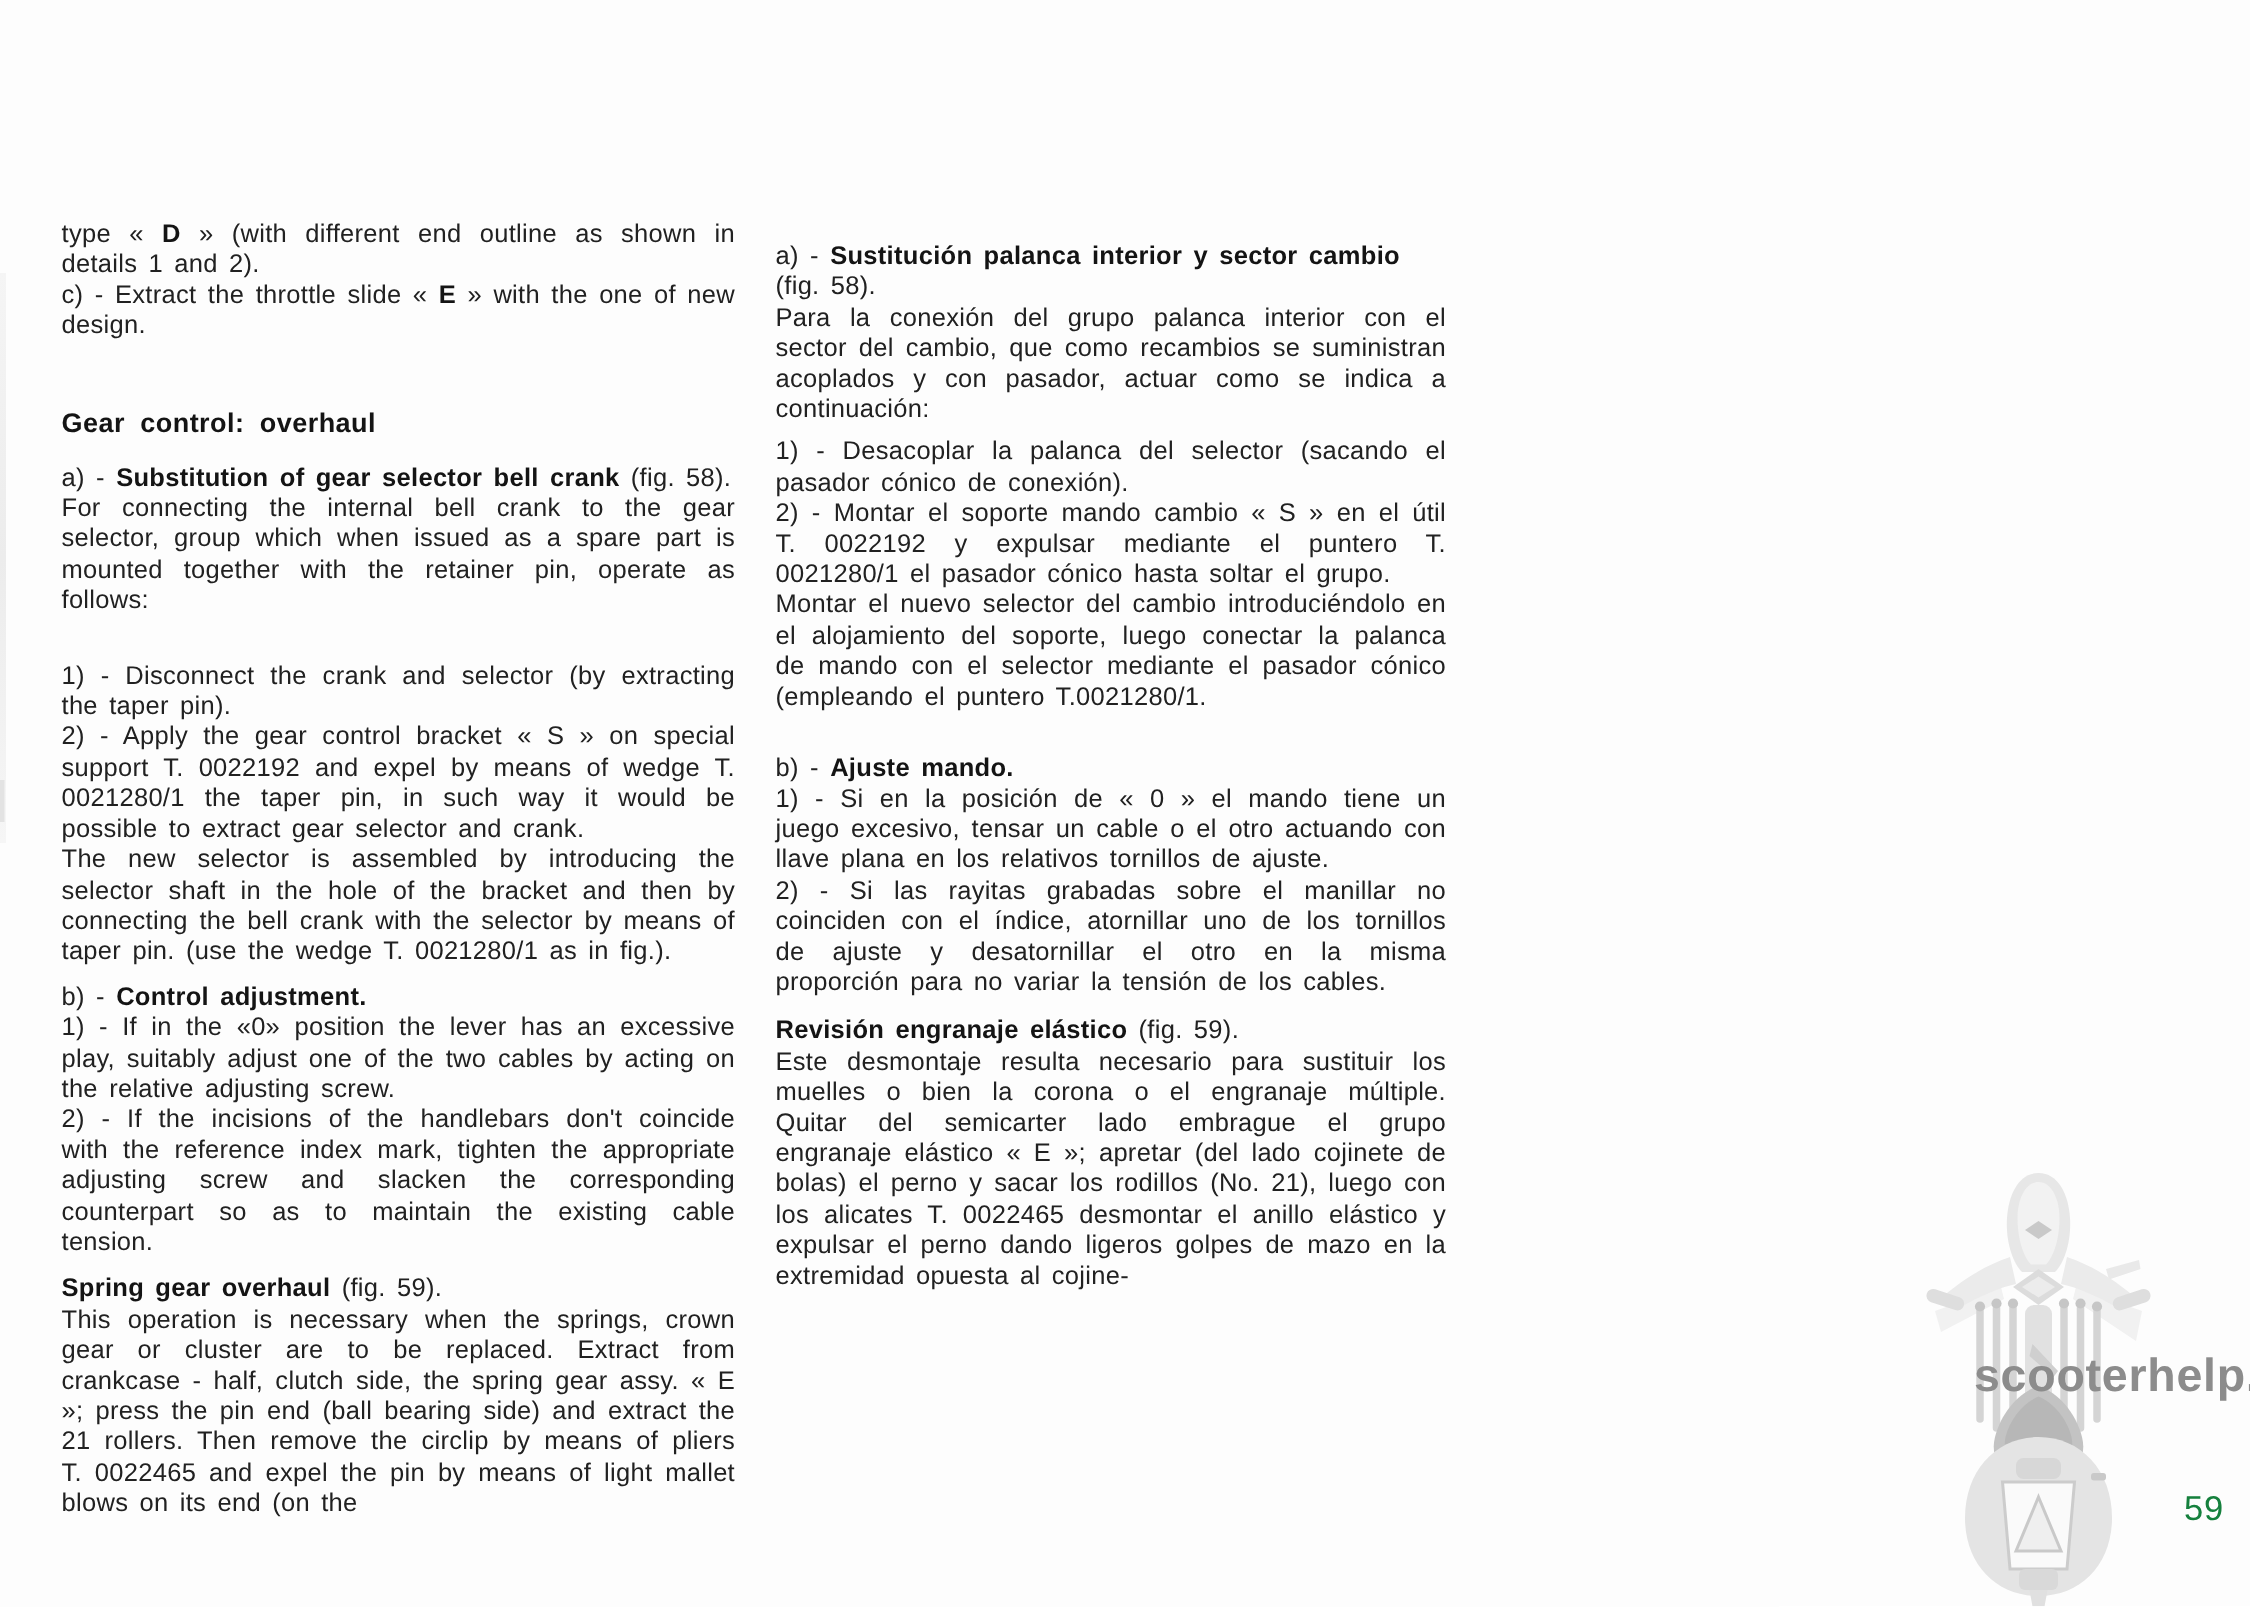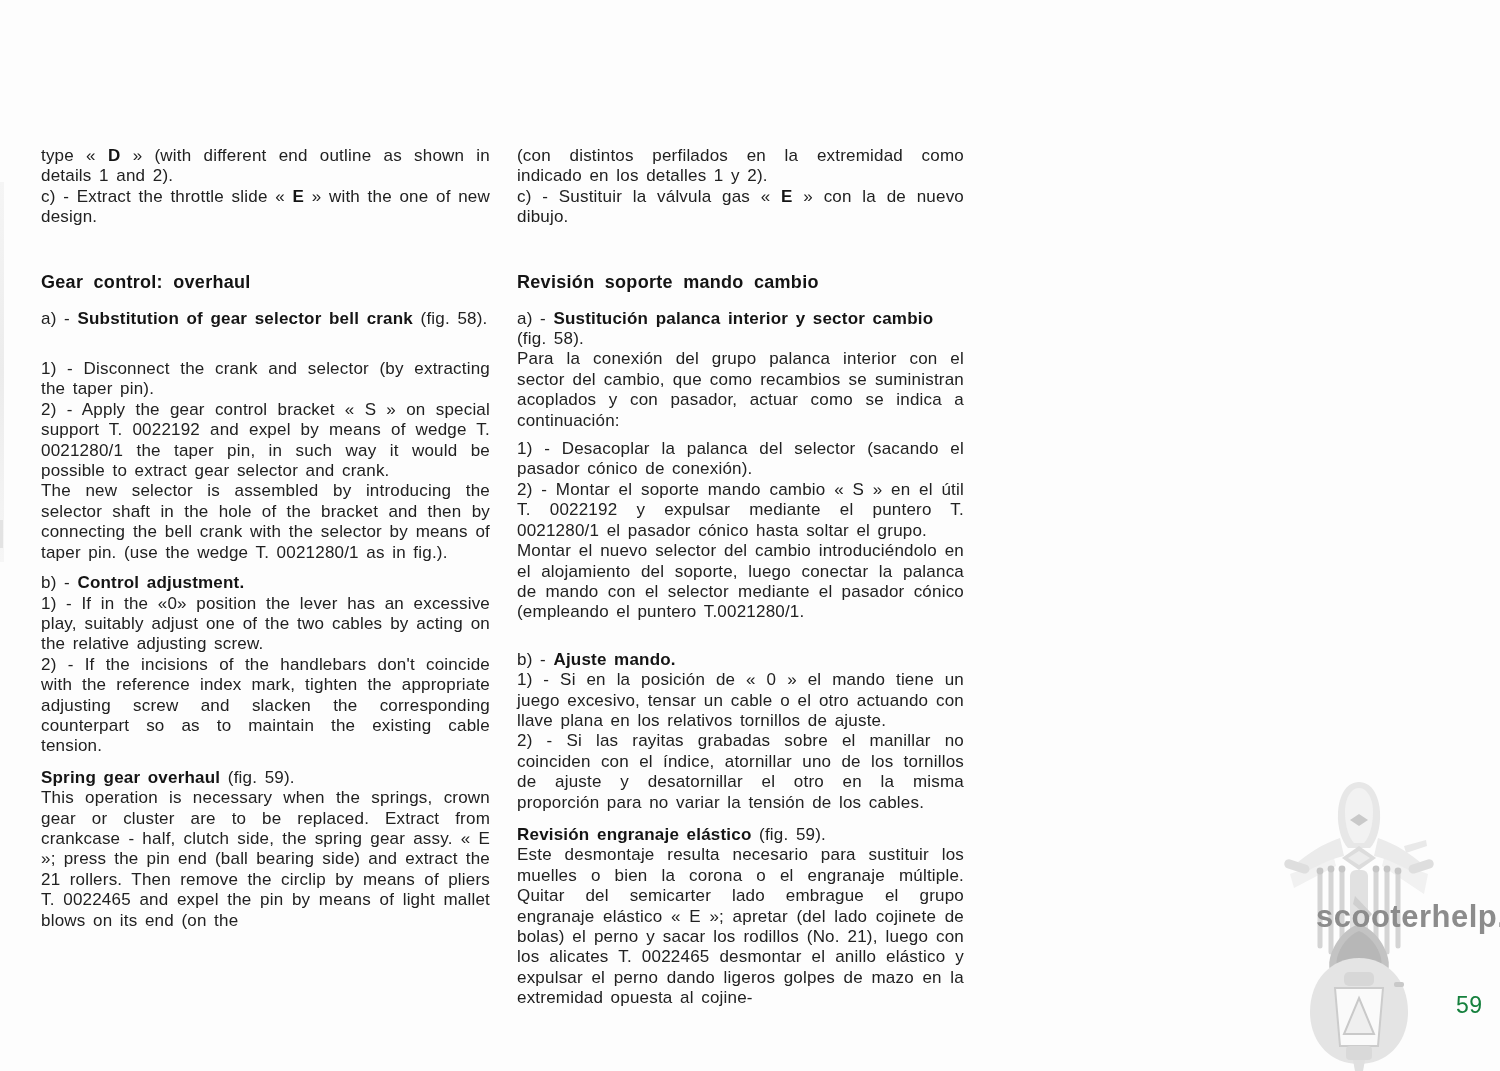--- a/index.html
+++ b/index.html
@@ -70,29 +70,27 @@
 <div class="page">
 
   <div class="edge-artifact"></div>
   <div class="edge-artifact-2"></div>
 
   <div class="text-columns">
 
     <div class="col col-en">
       <p class="para"><span>type « </span><b>D</b><span> » (with different end outline as shown in details 1 and 2).</span><br><span>c) - Extract the throttle slide « </span><b>E</b><span> » with the one of new design.</span></p>
       <h2 class="section-heading">Gear control: overhaul</h2>
-      <p class="para m-a"><span>a) - </span><b>Substitution of gear selector bell crank</b><span> (fig. 58).</span><br></p>
+      <p class="para m-a"><span>a) - </span><b>Substitution of gear selector bell crank</b><span> (fig. 58).</span><br><span>For connecting the internal bell crank to the gear selector, group which when issued as a spare part is mounted together with the retainer pin, operate as follows:</span></p>
       <p class="para m-steps-en"><span>1) - Disconnect the crank and selector (by extracting the taper pin).</span><br><span>2) - Apply the gear control bracket « S » on special support T. 0022192 and expel by means of wedge T. 0021280/1 the taper pin, in such way it would be possible to extract gear selector and crank.</span><br><span>The new selector is assembled by introducing the selector shaft in the hole of the bracket and then by connecting the bell crank with the selector by means of taper pin. (use the wedge T. 0021280/1 as in fig.).</span></p>
       <p class="para m-b-en"><span>b) - </span><b>Control adjustment.</b><br><span>1) - If in the «0» position the lever has an excessive play, suitably adjust one of the two cables by acting on the relative adjusting screw.</span><br><span>2) - If the incisions of the handlebars don't coincide with the reference index mark, tighten the appropriate adjusting screw and slacken the corresponding counterpart so as to maintain the existing cable tension.</span></p>
       <p class="para m-spring"><b>Spring gear overhaul</b><span> (fig. 59).</span><br><span>This operation is necessary when the springs, crown gear or cluster are to be replaced. Extract from crankcase - half, clutch side, the spring gear assy. « E »; press the pin end (ball bearing side) and extract the 21 rollers. Then remove the circlip by means of pliers T. 0022465 and expel the pin by means of light mallet blows on its end (on the</span></p>
     </div>
 
     <div class="col col-es">
-      <p class="para"><span>(con distintos perfilados en la extremidad como indicado en los detalles 1 y 2).</span><br><span>c) - Sustituir la válvula gas « </span><b>E</b><span> » con la de nuevo dibujo.</span></p>
-      <h2 class="section-heading">Revisión soporte mando cambio</h2>
       <p class="para m-a"><span>a) - </span><b>Sustitución palanca interior y sector cambio</b><br><span>(fig. 58).</span><br><span>Para la conexión del grupo palanca interior con el sector del cambio, que como recambios se suministran acoplados y con pasador, actuar como se indica a continuación:</span></p>
       <p class="para m-steps-es"><span>1) - Desacoplar la palanca del selector (sacando el pasador cónico de conexión).</span><br><span>2) - Montar el soporte mando cambio « S » en el útil T. 0022192 y expulsar mediante el puntero T. 0021280/1 el pasador cónico hasta soltar el grupo.</span><br><span>Montar el nuevo selector del cambio introduciéndolo en el alojamiento del soporte, luego conectar la palanca de mando con el selector mediante el pasador cónico (empleando el puntero T.0021280/1.</span></p>
       <p class="para m-b-es"><span>b) - </span><b>Ajuste mando.</b><br><span>1) - Si en la posición de « 0 » el mando tiene un juego excesivo, tensar un cable o el otro actuando con llave plana en los relativos tornillos de ajuste.</span><br><span>2) - Si las rayitas grabadas sobre el manillar no coinciden con el índice, atornillar uno de los tornillos de ajuste y desatornillar el otro en la misma proporción para no variar la tensión de los cables.</span></p>
       <p class="para m-rev"><b>Revisión engranaje elástico</b><span> (fig. 59).</span><br><span>Este desmontaje resulta necesario para sustituir los muelles o bien la corona o el engranaje múltiple. Quitar del semicarter lado embrague el grupo engranaje elástico « E »; apretar (del lado cojinete de bolas) el perno y sacar los rodillos (No. 21), luego con los alicates T. 0022465 desmontar el anillo elástico y expulsar el perno dando ligeros golpes de mazo en la extremidad opuesta al cojine-</span></p>
     </div>
 
   </div>
 
   <svg class="scooter-art" viewBox="0 0 166 295" xmlns="http://www.w3.org/2000/svg">
 

